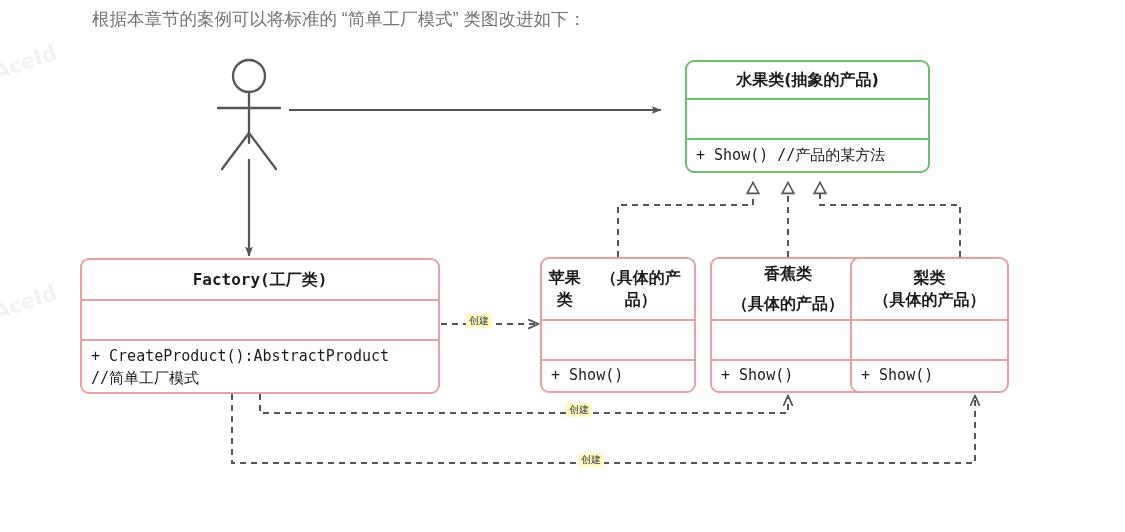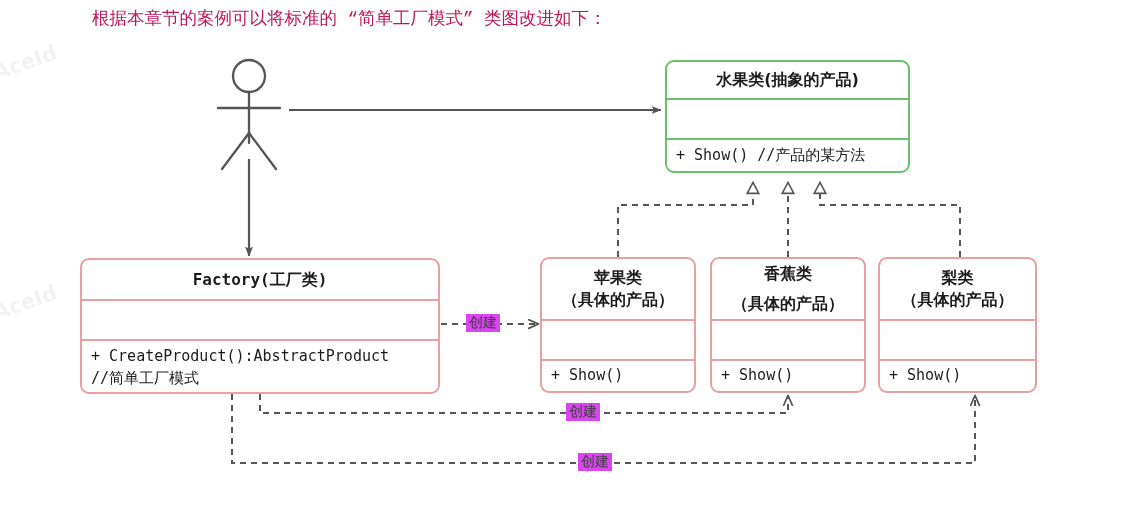--- a/index.html
+++ b/index.html
@@ -20,23 +20,23 @@
     overflow: hidden;
   }
 
   
   #caption {
     position: absolute;
     left: 92px;
     top: 6px;
     font-size: 17.5px;
     line-height: 1.5;
-    color: #be185d;
-    white-space: nowrap;
-    font-family: Liberation Mono, monospace;
+    color: #737373;
+    white-space: nowrap;
+    font-family: Liberation Sans, sans-serif;
   }
 
   
   #wires {
     position: absolute;
     left: 0;
     top: 0;
     width: 1125px;
     height: 532px;
     pointer-events: none;
@@ -46,20 +46,21 @@
   .uml-box {
     position: absolute;
     box-sizing: border-box;
     border: 2px solid #e8a0a0;
     border-radius: 9px;
     background: #ffffff;
     overflow: hidden;
   }
   .uml-box.green {
     border-color: #6cbf6c;
+    margin-left: 20px;
   }
   .uml-row {
     box-sizing: border-box;
     border-bottom: 2px solid #e8a0a0;
   }
   .uml-box.green .uml-row {
     border-bottom-color: #6cbf6c;
   }
   .uml-row.last {
     border-bottom: none;
@@ -91,23 +92,23 @@
     color: #1b1b1b;
     font-family: "DejaVu Sans Mono", "Liberation Mono", monospace;
   }
   .uml-ops .op-line {
     white-space: nowrap;
   }
 
   
   .edge-label {
     position: absolute;
-    font-size: 14px;
+    font-size: 10px;
     color: #3c3c3c;
-    background: #d946ef;
+    background: #fef9c3;
     padding: 0 3px;
     white-space: nowrap;
     font-family: Liberation Mono, monospace;
   }
 
   
   .wm-faint {
     position: absolute;
     font-size: 21px;
     font-weight: bold;
@@ -193,42 +194,42 @@
   <div class="uml-box" style="left:80px; top:258px; width:360px; height:136px;">
     <div class="uml-row uml-title" style="height:41px;">Factory(工厂类)</div>
     <div class="uml-row uml-attrs" style="height:40px;"></div>
     <div class="uml-row uml-ops last" style="height:53px;">
       <div class="op-line">+ CreateProduct():AbstractProduct</div>
       <div class="op-line">//简单工厂模式</div>
     </div>
   </div>
 
   <div class="uml-box" style="left:540px; top:257px; width:156px; height:136px;">
-    <div class="uml-row uml-title cjk" style="height:62px; flex-direction:column;">
+    <div class="uml-row uml-title cjk" style="height:62px; flex-direction:row;">
       <span>苹果类</span>
       <span>（具体的产品）</span>
     </div>
     <div class="uml-row uml-attrs" style="height:40px;"></div>
     <div class="uml-row uml-ops last" style="height:30px;">
       <div class="op-line">+ Show()</div>
     </div>
   </div>
 
   <div class="uml-box" style="left:710px; top:257px; width:156px; height:136px;">
     <div class="uml-row uml-title cjk" style="height:62px; flex-direction:column;gap:8px;">
       <span>香蕉类</span>
       <span>（具体的产品）</span>
     </div>
     <div class="uml-row uml-attrs" style="height:40px;"></div>
     <div class="uml-row uml-ops last" style="height:30px;">
       <div class="op-line">+ Show()</div>
     </div>
   </div>
 
-  <div class="uml-box" style="left:878px; top:257px; width:159px; height:136px;">
+  <div class="uml-box" style="left:850px; top:257px; width:159px; height:136px;">
     <div class="uml-row uml-title cjk" style="height:62px; flex-direction:column;">
       <span>梨类</span>
       <span>（具体的产品）</span>
     </div>
     <div class="uml-row uml-attrs" style="height:40px;"></div>
     <div class="uml-row uml-ops last" style="height:30px;">
       <div class="op-line">+ Show()</div>
     </div>
   </div>
 

